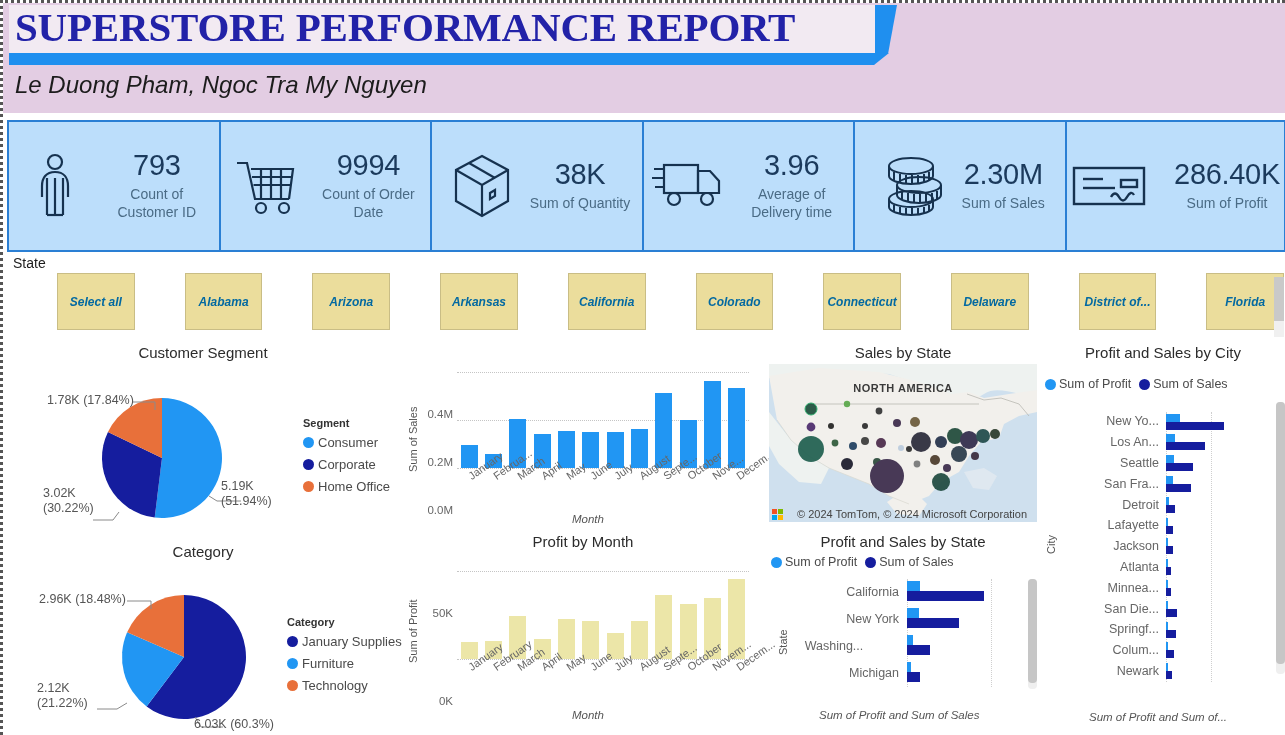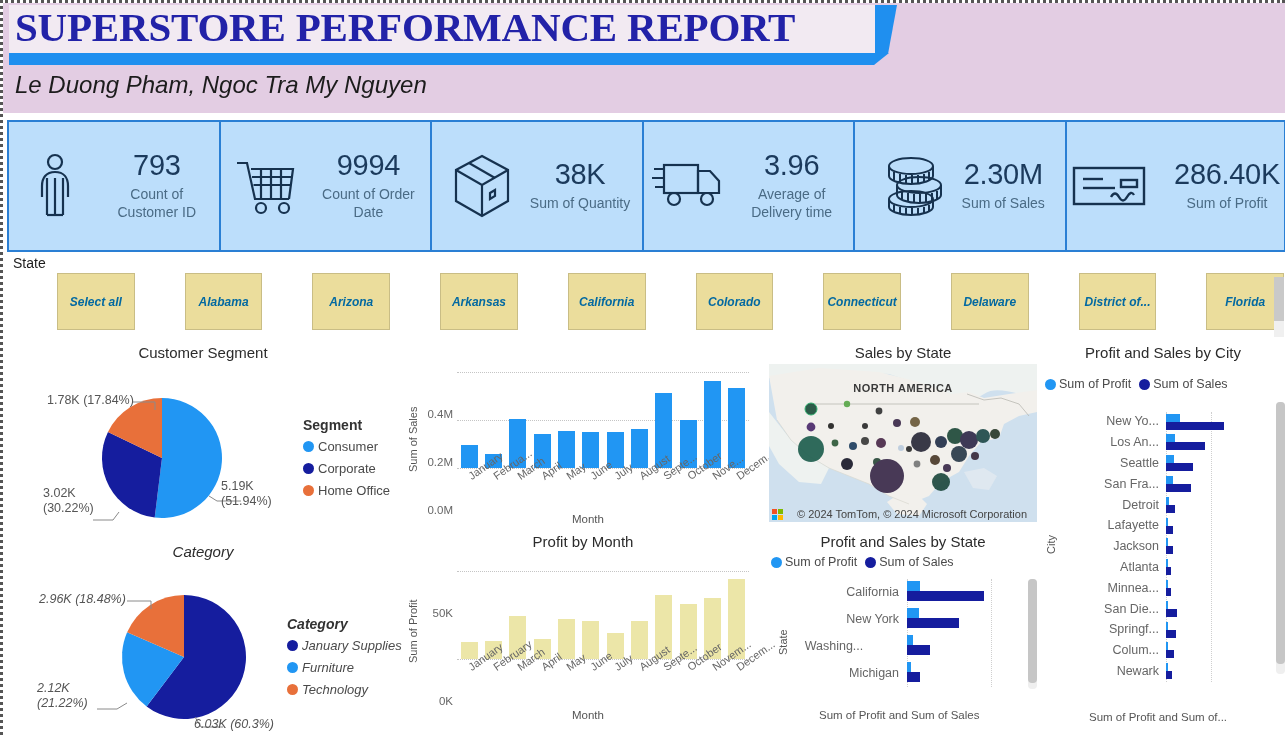--- a/index.html
+++ b/index.html
@@ -96,31 +96,31 @@
   .viz-title {
     font-size: 15px; color: #2c2c2c; text-align: center; width: 100%;
     line-height: 18px;
   }
 
   
   .pie-wrap { position: relative; width: 100%; height: 100%; }
   .pie-legend {
     position: absolute; font-size: 13px; color: #4a4a4a;
   }
-  .legend-head { font-weight: bold; color: #333; margin-bottom: 6px; font-size: 14px; }
+  .legend-head { font-weight: bold; color: #333; margin-bottom: 6px; font-size: 11px; }
   .legend-row { display: flex; align-items: center; gap: 4px; margin-bottom: 7px; white-space: nowrap; }
   .dot { width: 11px; height: 11px; border-radius: 50%; flex: 0 0 11px; }
   .pie-lbl { position: absolute; font-size: 12.5px; color: #555; white-space: pre; line-height: 15px; }
 
   
   .axis-title-y {
     position: absolute; font-size: 11px; color: #555;
     transform: rotate(-90deg); transform-origin: left top; white-space: nowrap;
   }
-  .axis-title-x { position: absolute; font-size: 11.5px; color: #555; white-space: nowrap; }
+  .axis-title-x { position: absolute; font-size: 11.5px; color: #555; white-space: nowrap; font-style: italic; }
   .tick-lbl { position: absolute; font-size: 11.5px; color: #666; white-space: nowrap; margin-top: 44px; }
   .plot { position: absolute; }
   .bar-col { position: absolute; bottom: 0; }
   .gridline { position: absolute; height: 0; border-top: 1px dotted #c5c5c5; }
   .xcat {
     position: absolute; font-size: 11px; color: #666; white-space: nowrap;
     transform: rotate(-35deg); transform-origin: left top;
   }
 
   
@@ -305,21 +305,21 @@
           <span>Corporate</span>
         </div>
         <div class="legend-row">
           <span class="dot" style="background:#e8703a"></span>
           <span>Home Office</span>
         </div>
       </div>
     </div>
   </div>
 
-  <div class="viz" style="left:6px; top:540px; width:388px; height:193px;font-style:italic;">
+  <div class="viz" style="left:6px; top:540px; width:388px; height:193px;">
     <div class="viz-title">Category</div>
     <div class="pie-wrap">
       <svg id="pie-category" width="388" height="172" style="position:absolute; left:0; top:18px;">
           <path d="M175,78 L175,16 A62,62 0 1,1 137.6183684152805,127.46325525139142 Z" fill="#151d9e"></path>
           <path d="M175,78 L137.6183684152805,127.46325525139142 A62,62 0 0,1 118.13020051351505,53.305346603627015 Z" fill="#2196f3"></path>
           <path d="M175,78 L118.13020051351505,53.305346603627015 A62,62 0 0,1 175,16 Z" fill="#e8703a"></path>
           <path d="M186,138 L192,148 L214,148" stroke="#8a8a8a" fill="none" stroke-width="1"></path>
           <path d="M118,124 L108,130 L88,130" stroke="#8a8a8a" fill="none" stroke-width="1"></path>
           <path d="M118,22 L142,22 L142,30" stroke="#8a8a8a" fill="none" stroke-width="1"></path>
         </svg>

